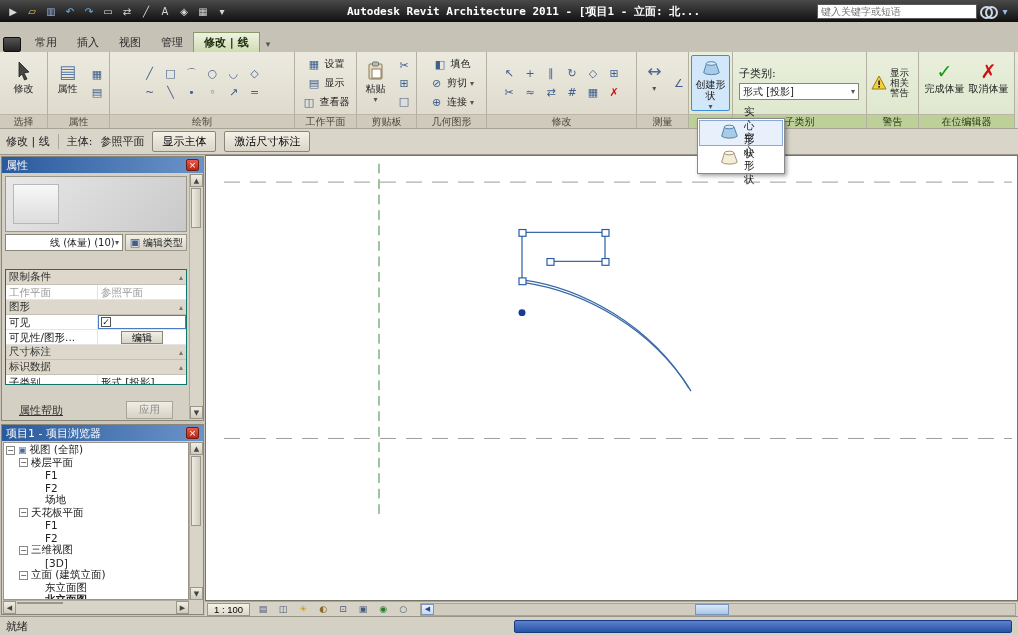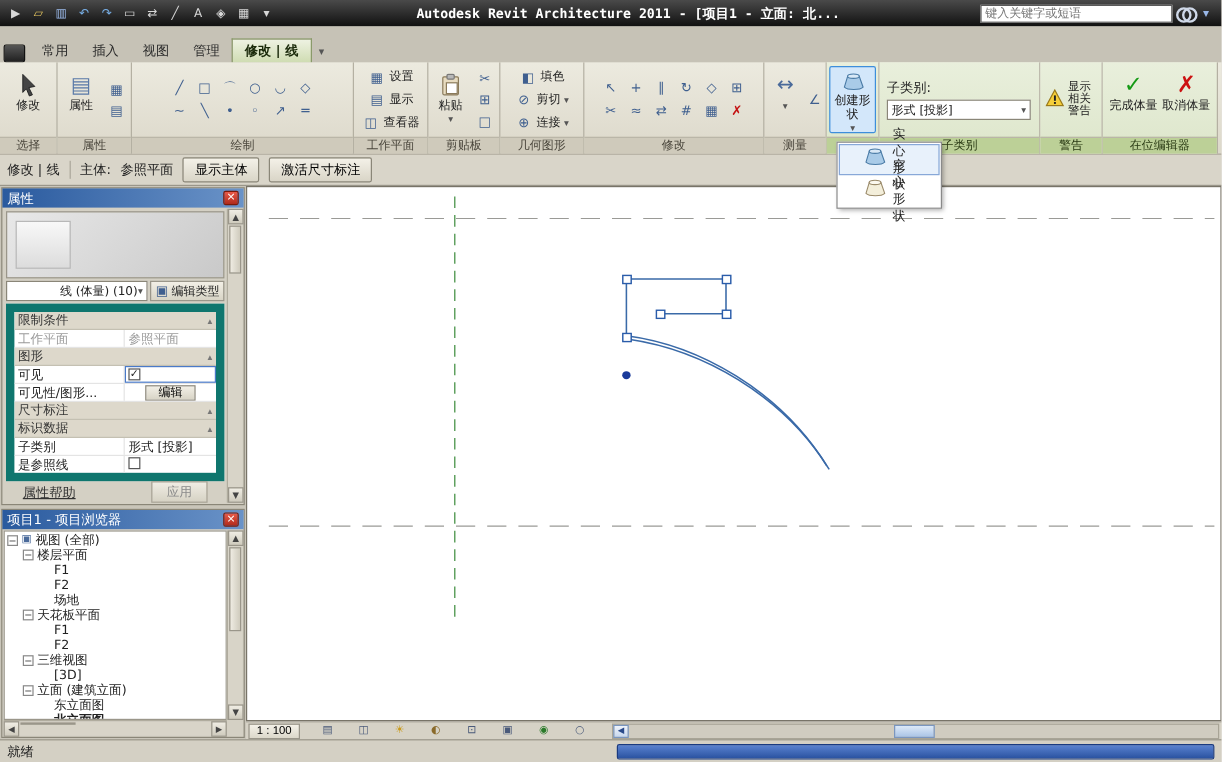--- a/index.html
+++ b/index.html
@@ -62,21 +62,21 @@
   .closebox { width:13px; height:12px; background:linear-gradient(#e85a4a,#b02a1a); border:1px solid #7a1a0a; color:#fff; font-size:9px; line-height:10px; text-align:center; border-radius:2px; cursor:default; }
 
   
   .props { height:265px; margin:1px 1px 3px 1px; }
   .pbody { position:absolute; left:1px; right:14px; top:17px; bottom:1px; display:flex; flex-direction:column; }
   .preview { height:56px; margin:2px; background:linear-gradient(135deg,#e8e8e8,#c9c9c9); border:1px solid #9a968a; }
   .preview-inner { width:46px; height:40px; margin:7px; background:linear-gradient(#f8f8f8,#dcdcdc); border:1px solid #b8b8b8; }
   .typerow { display:flex; gap:2px; padding:0 2px 2px; align-items:center; }
   .typesel { flex:1;padding-left:44px; }
   .edittype { display:flex; align-items:center; gap:2px; border:1px solid #9a968a; background:linear-gradient(#f2efe6,#d8d4c6); font-size:10px; padding:1px 3px; height:17px; }
-  .pgrid { flex:1; background:#fff; border:7px solid #0f766e; margin:0 2px; overflow:hidden; font-size:10.5px; }
+  .pgrid { flex:1; background:#fff; border:1px solid #0f766e; margin:16px 2px; overflow:hidden; font-size:10.5px; }
   .pg-group { height:15px; background:#ddd8cb; display:flex; align-items:center; padding:0 3px; color:#333; border-bottom:1px solid #c4c0b2; }
   .pg-group .sp{flex:1;} .pg-arr{color:#777;font-size:8px;}
   .pg-row { height:15px; display:flex; border-bottom:1px solid #e4e4e4; }
   .pg-l { width:92px; padding:1px 3px; border-right:1px solid #e4e4e4; overflow:hidden; white-space:nowrap; }
   .pg-v { flex:1; padding:1px 3px; overflow:hidden; white-space:nowrap; }
   .dis { color:#9a9a9a; }
   .pg-v.editing { border:1px solid #4a7ac8; padding:0 2px; display:flex; align-items:center; background:#fff; }
   .cb { width:10px; height:10px; border:1px solid #555; background:#fff; display:flex; align-items:center; justify-content:center; font-size:9px; color:#222; }
   .minibtn { border:1px solid #8a8678; background:linear-gradient(#f2efe6,#d8d4c6); font-size:10px; padding:0 10px; height:13px; line-height:12px; margin:0 auto; display:block; }
   .pfoot { height:18px; display:flex; align-items:center; padding:2px 16px; }
@@ -103,21 +103,21 @@
   .trow.current { font-weight:bold; }
   .browser .vscroll { bottom:14px; }
 
   
   .canvascol { flex:1; display:flex; flex-direction:column; min-width:0; }
   .canvas { flex:1; background:#fff; border:1px solid #787468; position:relative; overflow:hidden; }
   .lvl-line { stroke:#9a9a96; stroke-dasharray:16 10; stroke-width:1; }
   .ref-line { stroke:#3a8a3a; stroke-dasharray:10 6; stroke-width:1; }
 
   
-  .viewbar { height:15px; background:#d6d2c6; border-top:1px solid #a8a496; display:flex; align-items:center; padding:0 2px; gap:16px; flex:0 0 auto; }
+  .viewbar { height:15px; background:#d6d2c6; border-top:1px solid #a8a496; display:flex; align-items:center; padding:0 2px; gap:6px; flex:0 0 auto; }
   .scalebtn { border:1px solid #9a968a; background:linear-gradient(#f4f1e8,#dcd8ca); font-size:9.5px; height:13px; line-height:11px; padding:0 6px; }
   .vb-ico { width:14px; height:13px; display:flex; align-items:center; justify-content:center; font-size:9px; color:#4a5a7a; }
   .vb-ico:nth-child(4){color:#c89a1a;} .vb-ico:nth-child(5){color:#8a6a2a;} .vb-ico:nth-child(8){color:#2a7a2a;}
   .canvas-hscroll { flex:1; height:13px; background:#d0ccc0; border:1px solid #a8a496; display:flex; align-items:center; margin-left:4px; }
   .cs-btn { width:13px; height:11px; background:linear-gradient(#eef3fa,#c8d8ee); border:1px solid #7a96c0; color:#2a4a8a; font-size:7px; display:flex; align-items:center; justify-content:center; }
   .cs-track { flex:1; position:relative; height:11px; }
   .cs-thumb { position:absolute; left:45%; width:34px; top:0; height:11px; background:linear-gradient(#dce9f8,#aac4e6); border:1px solid #7a96c0; }
 
   
   .statusbar { height:19px; background:#d4d0c4; border-top:1px solid #989488; display:flex; align-items:center; padding:0 6px; flex:0 0 auto; gap:8px; }

